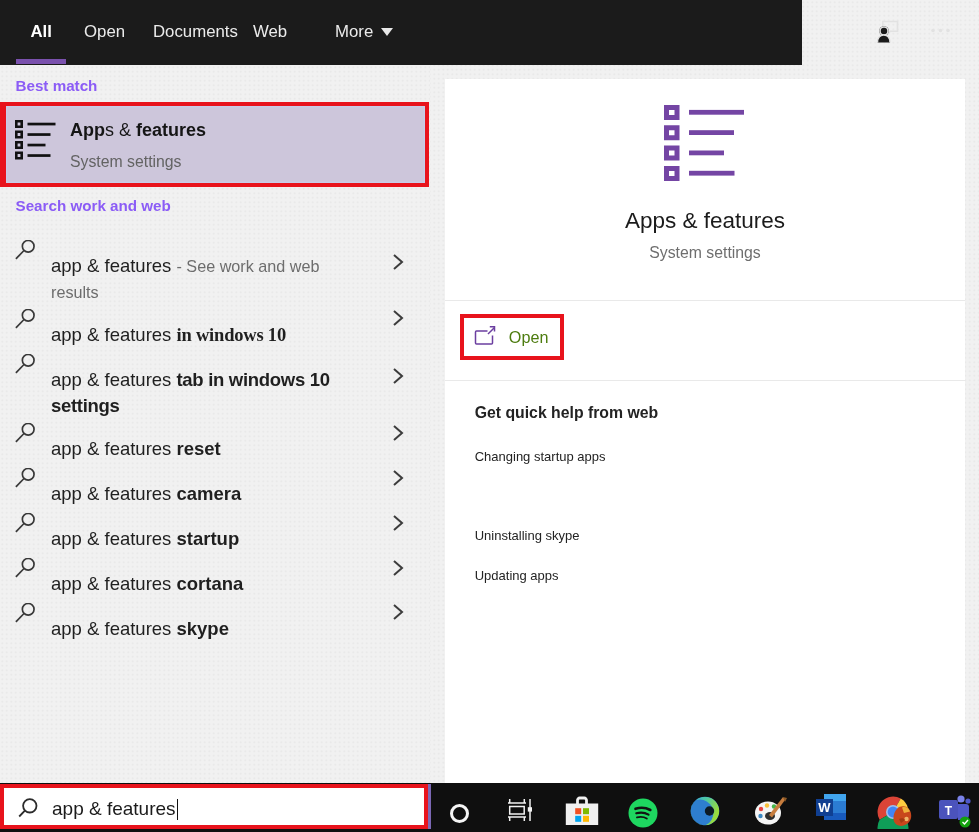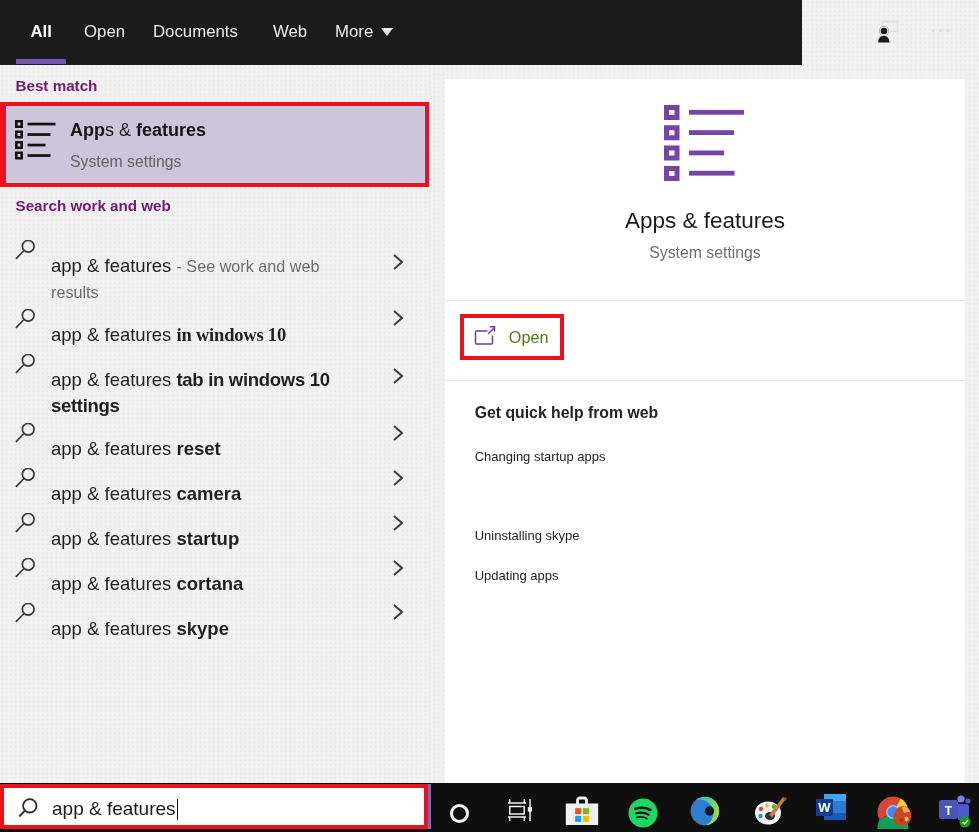--- a/index.html
+++ b/index.html
@@ -9,21 +9,21 @@
 
 
 #topbar { position:absolute; left:0; top:0; width:802px; height:65px; background:#1b1b1b; }
 .tab { position:absolute; top:22px; color:#ebebeb; font-size:16.8px; white-space:nowrap; }
 #tab-all { font-weight:bold; color:#fff; }
 #underline { position:absolute; left:16px; top:59px; width:50px; height:5px; background:#7a51ad; }
 .tri { display:inline-block; width:0; height:0; border-left:6.5px solid transparent; border-right:6.5px solid transparent; border-top:8px solid #e8e8e8; vertical-align:middle; margin-left:8px; margin-bottom:2px; }
 
 
 #leftpanel { position:absolute; left:0; top:65px; width:430px; height:718px; background-image:radial-gradient(circle, rgba(90,90,90,0.08) 0, rgba(90,90,90,0.08) 0.8px, transparent 1px); background-size:4.5px 4.5px; background-color:#f1f1f1; }
-.sechdr { position:absolute; left:15.5px; font-size:15.2px; font-weight:bold; color:#701a75; line-height:18px; }
+.sechdr { position:absolute; left:15.5px; font-size:15.2px; font-weight:bold; color:#8b5cf6; line-height:18px; }
 
 #bestbox { position:absolute; left:0px; top:102px; width:429px; height:85px; border:4px solid #e8131c; border-left-width:6px; background:#cdc6db; box-shadow: inset 0 0 0 1.2px #c7cde9; }
 #bm-title { position:absolute; left:64px; top:14px; font-size:18px; color:#151515; line-height:21px; }
 #bm-sub { position:absolute; left:64px; top:46px; font-size:15.8px; color:#636363; line-height:19px; }
 
 .row { position:absolute; left:0; width:430px; }
 .rowtext { position:absolute; left:51px; top:16px; font-size:18.5px; color:#1f1f1f; line-height:26px; }
 .gray { color:#6d6d6d; font-size:16.2px; }
 .chev { position:absolute; left:392px; }
 .mag { position:absolute; left:15px; }
@@ -46,21 +46,21 @@
 #searchtext { position:absolute; left:52px; top:798px; font-size:19px; color:#1b1b1b; line-height:22px; }
 #cursor { position:absolute; left:176.5px; top:799px; width:1.6px; height:21px; background:#111; }
 </style>
 </head>
 <body>
 
 <div id="topbar">
   <span class="tab" id="tab-all" style="left:30.5px;">All</span>
   <span class="tab" style="left:84px;">Open</span>
   <span class="tab" style="left:153px;">Documents</span>
-  <span class="tab" style="left:273px;">Web</span>
+  <span class="tab" style="left:253px;">Web</span>
   <span class="tab" style="left:335px;">More<span class="tri"></span></span>
   <div id="underline"></div>
   <svg class="abs" style="left:876px; top:18px;" width="26" height="28" viewBox="0 0 26 28">
     <path d="M6.8 3.5 h14.7 v9.7 h-7.2 l-2.5 2.8 v-2.8 h-5 z" fill="none" stroke="#e2e2e2" stroke-width="1.6"></path>
     <circle cx="8" cy="13" r="4.8" fill="#1b1b1b"></circle>
     <circle cx="8" cy="13" r="4" fill="none" stroke="#e2e2e2" stroke-width="1.6"></circle>
     <path d="M1.5 24.5 c0-4.8 2.8-7.5 6.3-7.5 c3.4 0 6.2 2.7 6.2 7.5" fill="#1b1b1b" stroke="none"></path>
     <path d="M1.5 24.5 c0-4.8 2.8-7.5 6.3-7.5 c3.4 0 6.2 2.7 6.2 7.5" fill="none" stroke="#e2e2e2" stroke-width="1.6"></path>
   </svg>
   <svg class="abs" style="left:928px; top:27px;" width="26" height="8" viewBox="0 0 26 8">

